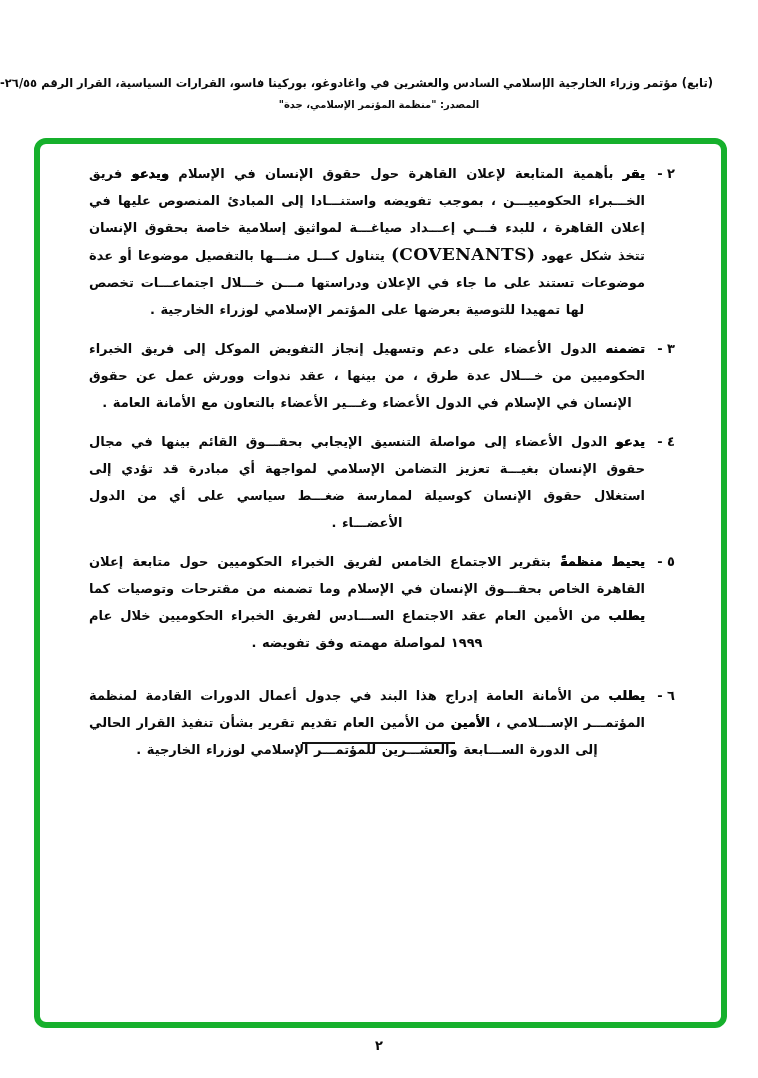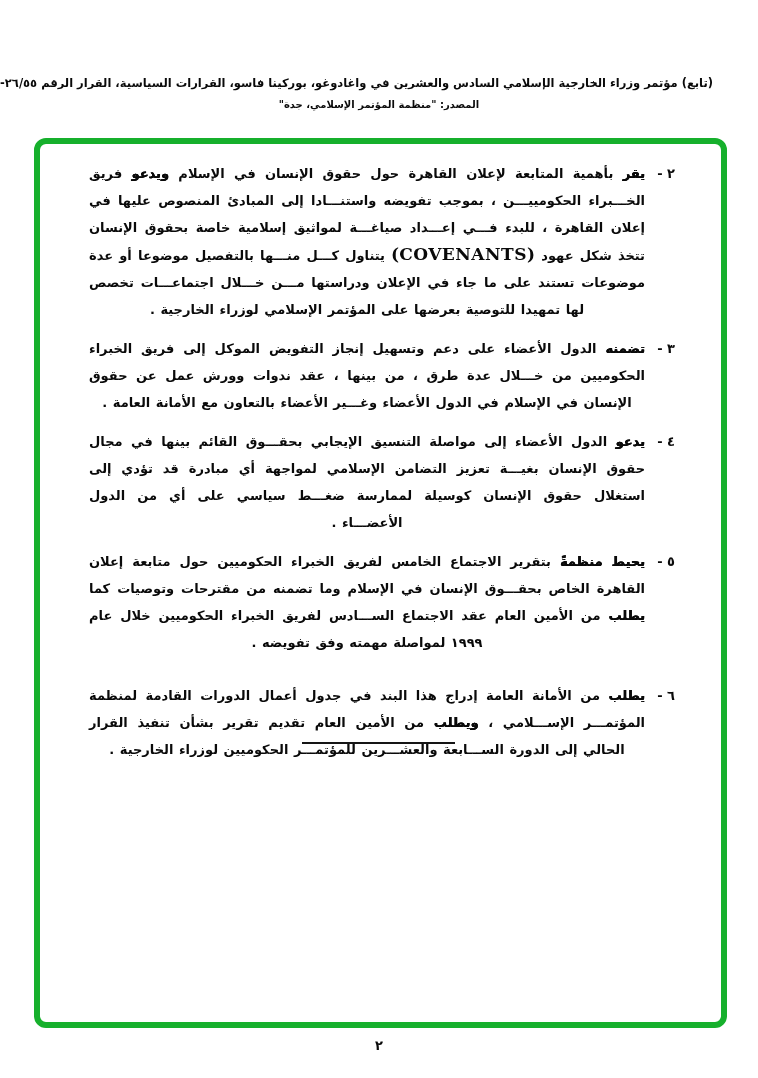--- a/index.html
+++ b/index.html
@@ -134,21 +134,21 @@
       <div class="item-text"><span class="lead">يدعو</span><span> الدول الأعضاء إلى مواصلة التنسيق الإيجابي بحقـــوق القائم بينها في مجال حقوق الإنسان بغيـــة تعزيز التضامن الإسلامي لمواجهة أي مبادرة قد تؤدي إلى استغلال حقوق الإنسان كوسيلة لممارسة ضغـــط سياسي على أي من الدول الأعضـــاء .</span></div>
     </div>
 
     <div class="item gap-large">
       <div class="item-number">٥ -</div>
       <div class="item-text"><span class="lead">يحيط منظمةً</span><span> بتقرير الاجتماع الخامس لفريق الخبراء الحكوميين حول متابعة إعلان القاهرة الخاص بحقـــوق الإنسان في الإسلام وما تضمنه من مقترحات وتوصيات كما </span><span class="lead">يطلب</span><span> من الأمين العام عقد الاجتماع الســـادس لفريق الخبراء الحكوميين خلال عام ١٩٩٩ لمواصلة مهمته وفق تفويضه .</span></div>
     </div>
 
     <div class="item">
       <div class="item-number">٦ -</div>
-      <div class="item-text"><span class="lead">يطلب</span><span> من الأمانة العامة إدراج هذا البند في جدول أعمال الدورات القادمة لمنظمة المؤتمـــر الإســـلامي ، </span><span class="lead">ويطلب</span><span> من الأمين العام تقديم تقرير بشأن تنفيذ القرار الحالي إلى الدورة الســـابعة والعشـــرين للمؤتمـــر الحكوميين لوزراء الخارجية .</span></div>
+      <div class="item-text"><span class="lead">يطلب</span><span> من الأمانة العامة إدراج هذا البند في جدول أعمال الدورات القادمة لمنظمة المؤتمـــر الإســـلامي ، </span><span class="lead">الأمين</span><span> من الأمين العام تقديم تقرير بشأن تنفيذ القرار الحالي إلى الدورة الســـابعة والعشـــرين للمؤتمـــر الإسلامي لوزراء الخارجية .</span></div>
     </div>
 
   </div>
 
   <div class="divider"></div>
 
   <div class="page-number">٢</div>
 
 </div>
 

